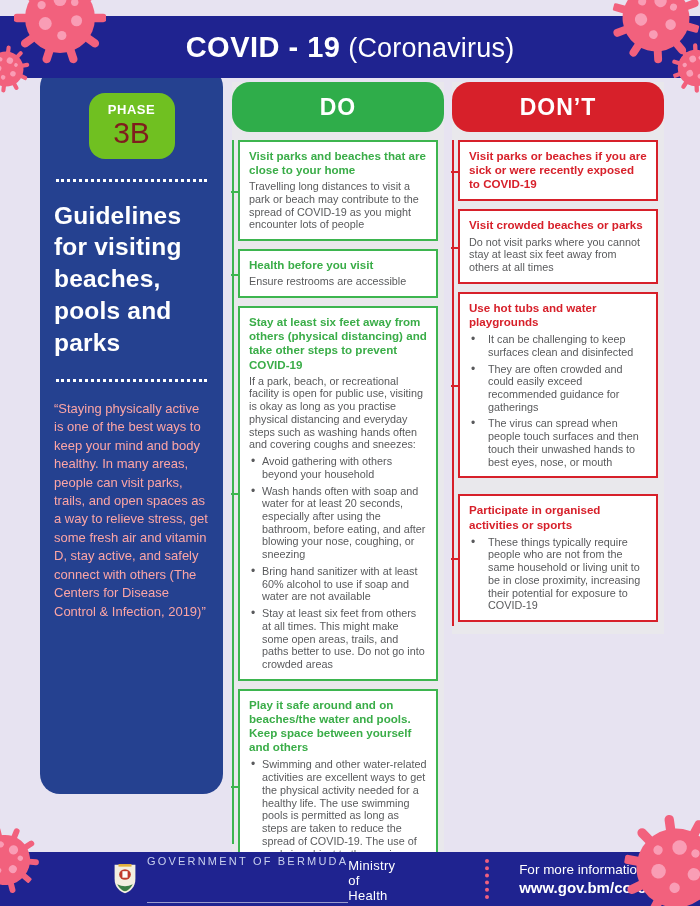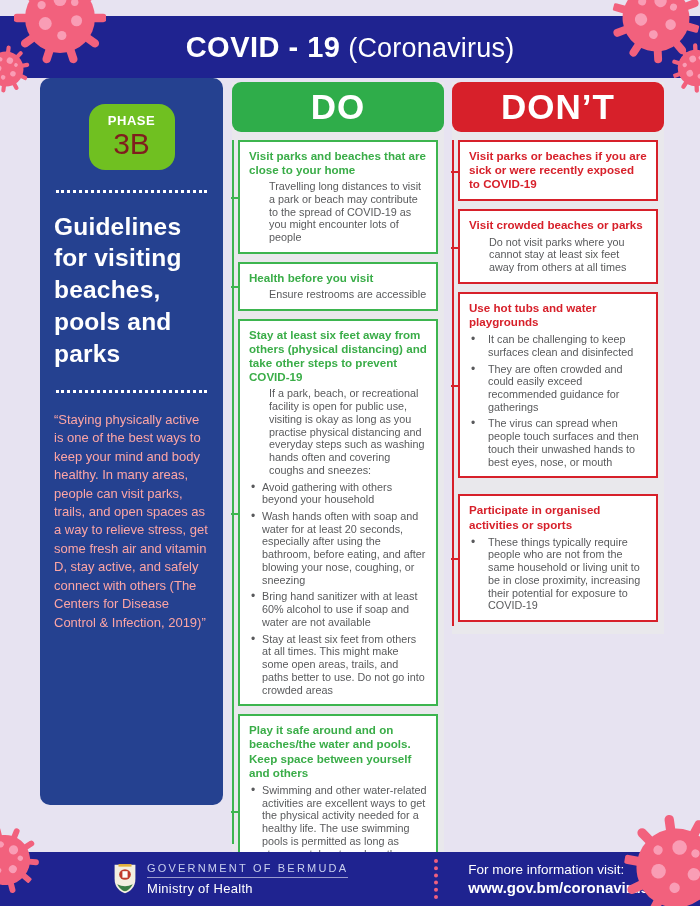--- a/index.html
+++ b/index.html
@@ -9,68 +9,68 @@
   
   .topbar { position:absolute; top:16px; left:0; width:700px; height:62px; background:#1f2390;
             display:flex; align-items:center; justify-content:center; z-index:2; }
   .topbar h1 { color:#fff; font-size:27px; font-weight:normal; letter-spacing:.2px; }
   .topbar .t-bold { font-weight:bold; font-size:29px; letter-spacing:.5px; }
 
   .footer { position:absolute; bottom:0; left:0; width:700px; height:54px; background:#1f2390;
             display:flex; align-items:center; z-index:2; }
   .gov-block { display:flex; align-items:center; margin-left:112px; }
   .crest { width:26px; height:34px; margin-right:9px; flex:0 0 auto; }
-  .gov-text { display:flex; flex-direction:column; }
+  .gov-text { display:flex; }
   .gov-name { color:#c9d0ee; font-size:11px; letter-spacing:2.2px; padding-bottom:3px;
               border-bottom:1px solid rgba(255,255,255,.55); white-space:nowrap; }
   .ministry { color:#fff; font-size:13px; font-weight:normal; margin-top:3px; letter-spacing:.3px; }
   .foot-divider { height:40px; width:0; border-left:4px dotted #f0607f; margin-left:86px; }
   .info-block { margin-left:30px; color:#fff; }
   .info-label { font-size:13.5px; }
   .info-url { font-size:15px; font-weight:bold; margin-top:2px; }
 
   
   .virus { position:absolute; z-index:5; pointer-events:none; }
 
   
-  .sidebar { position:absolute; left:40px; top:78px; width:183px; height:727px;
-             background:#254190; border-radius:10px; padding:26px 14px 0 14px; z-index:1; }
+  .sidebar { position:absolute; left:40px; top:67px; width:183px; height:727px;
+             background:#254190; border-radius:20px; padding:26px 14px 0 14px; z-index:1; }
   .badge { width:86px; margin:0 auto; background:#70c021; border-radius:16px;
            text-align:center; padding:9px 0 10px 0; }
   .badge-label { color:#fff; font-size:13px; font-weight:bold; letter-spacing:.5px; }
   .badge-value { color:#7f1d1d; font-size:30px; font-weight:normal; line-height:1.05; }
   .dots { border-bottom:3px dotted #fff; margin:20px 2px 18px 2px; }
   .sidebar h2 { color:#fff; font-size:24.5px; line-height:1.3; font-weight:bold; letter-spacing:.2px; }
   .sidebar .quote { color:#fca5a5; font-size:13px; line-height:1.42; margin-top:14px; }
 
   
   .panel { position:absolute; top:82px; width:212px; background:#e9e8ec; z-index:1; }
   .do-panel { left:232px; height:770px; }
   .dont-panel { left:452px; padding-bottom:4px; }
   .panel::before { content:""; position:absolute; left:0; top:58px; bottom:8px; width:2px; }
   .do-panel::before { background:#3db54f; }
   .dont-panel::before { background:#d7202a; }
 
-  .col-header { height:50px; border-radius:9px; display:flex; align-items:center; justify-content:center;
-                color:#fff; font-size:35px; font-weight:bold; letter-spacing:1px; position:relative; z-index:2; }
+  .col-header { height:50px; border-radius:18px; display:flex; align-items:center; justify-content:center;
+                color:#fff; font-size:23px; font-weight:bold; letter-spacing:1px; position:relative; z-index:2; }
   .do-header { background:#2fad4a; }
   .dont-header { background:#d7202a; }
 
   .boxes { padding:8px 6px 0 6px; }
   .box { position:relative; background:#fff; border:2px solid; padding:7px 9px 8px 9px; margin-bottom:8px; }
   .box::before { content:""; position:absolute; left:-9px; top:50%; width:9px; height:2px; }
   .do-box { border-color:#3db54f; }
   .do-box::before { background:#3db54f; }
   .dont-box { border-color:#d7202a; }
   .dont-box::before { background:#d7202a; }
 
   .box h3 { font-size:11.6px; line-height:1.22; font-weight:bold; margin-bottom:3px; }
   .do-box h3 { color:#3aad48; }
   .dont-box h3 { color:#d7202a; }
-  .box p { font-size:10.8px; line-height:1.18; color:#595a5c;margin-left:20px; }
+  .box p { font-size:10.8px; line-height:1.18; color:#595a5c; }
   .box ul { list-style:none; margin-top:4px; }
   .box li { position:relative; font-size:10.8px; line-height:1.18; color:#595a5c; margin-bottom:4px; }
   .do-box li { padding-left:13px; }
   .dont-box li { padding-left:19px; }
   .box li::before { content:"\2022"; position:absolute; left:2px; top:-1px; color:#595a5c; font-size:12px; }
   .box li:last-child { margin-bottom:0; }
   .box h3:last-child { margin-bottom:0; }
 </style>
 </head>
 <body>

